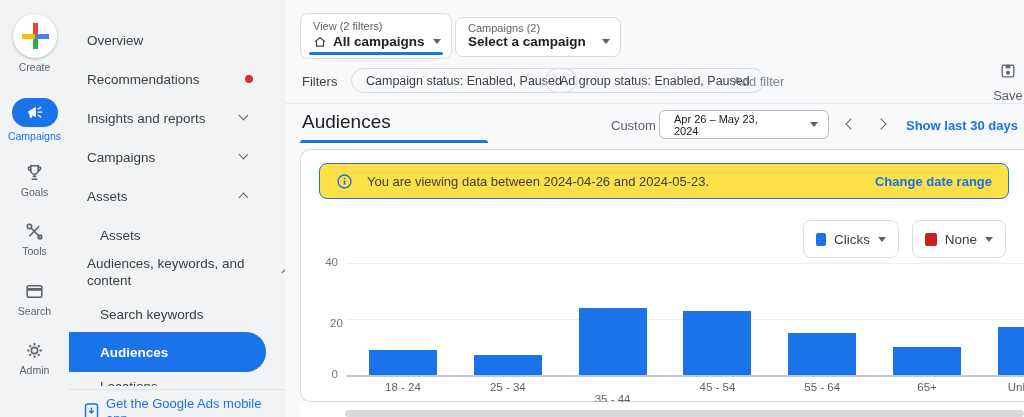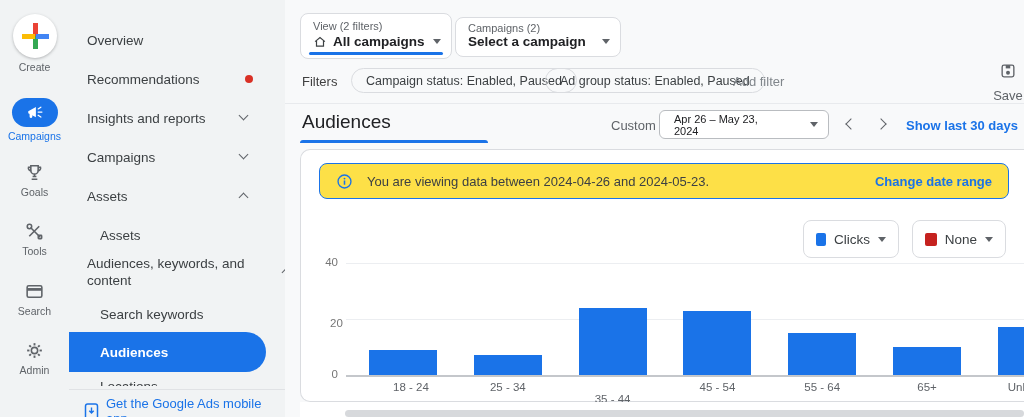--- a/index.html
+++ b/index.html
@@ -321,21 +321,21 @@
       </div>
 
       <div class="plot">
           <div class="gridline base" style="top: 112px;"></div>
           <span class="ytick" style="left: -44px; top: 105px;">0</span>
           <div class="gridline" style="top: 56px;"></div>
           <span class="ytick" style="left: -44px; top: 54px; padding-left: 28px;">20</span>
           <div class="gridline" style="top: 0px;"></div>
           <span class="ytick" style="left: -44px; top: -7px;">40</span>
           <div class="bar" style="left: 23px; height: 25.2px; background: rgb(26, 115, 232);"></div>
-          <div class="xlabel" style="left: 13px;">18 - 24</div>
+          <div class="xlabel" style="left: 5px;">18 - 24</div>
           <div class="bar" style="left: 127.8px; height: 19.6px; background: rgb(26, 115, 232);"></div>
           <div class="xlabel" style="left: 109.8px;">25 - 34</div>
           <div class="bar" style="left: 232.6px; height: 67.2px; background: rgb(26, 115, 232);"></div>
           <div class="xlabel" style="left: 214.6px; margin-top: 12px;">35 - 44</div>
           <div class="bar" style="left: 337.4px; height: 64.4px; background: rgb(26, 115, 232);"></div>
           <div class="xlabel" style="left: 319.4px;">45 - 54</div>
           <div class="bar" style="left: 442.2px; height: 42px; background: rgb(26, 115, 232);"></div>
           <div class="xlabel" style="left: 424.2px;">55 - 64</div>
           <div class="bar" style="left: 547px; height: 28px; background: rgb(26, 115, 232);"></div>
           <div class="xlabel" style="left: 529px;">65+</div>

